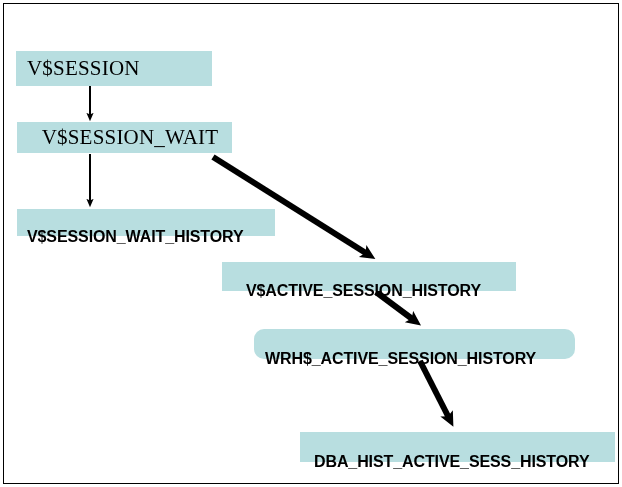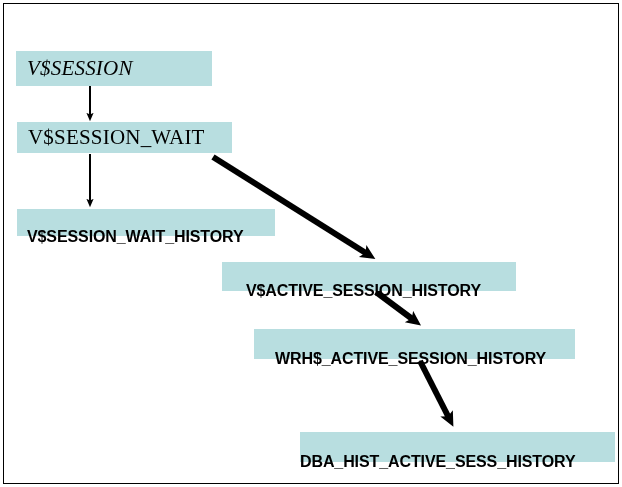--- a/index.html
+++ b/index.html
@@ -81,37 +81,37 @@
 
     <line x1="90" y1="154" x2="90" y2="203" stroke="#000000" stroke-width="2" marker-end="url(#ah-thin)"></line>
 
     <line x1="213" y1="157" x2="369" y2="255" stroke="#000000" stroke-width="6" marker-end="url(#ah-thick)"></line>
 
     <line x1="376" y1="292" x2="415" y2="321" stroke="#000000" stroke-width="6" marker-end="url(#ah-thick)"></line>
 
     <line x1="420" y1="361" x2="450" y2="420" stroke="#000000" stroke-width="6" marker-end="url(#ah-thick)"></line>
   </svg>
 
-  <div class="node serif" style="left:16px; top:51px; width:196px; height:35px; padding-left:11px;font-style:italic;">
+  <div class="node serif" style="left:16px; top:51px; width:196px; height:35px; padding-left:11px;">
     <span class="node-label">V$SESSION</span>
   </div>
 
-  <div class="node serif" style="left:17px; top:122px; width:215px; height:31px; padding-left:11px;">
+  <div class="node serif" style="left:17px; top:122px; width:215px; height:31px; padding-left:11px;justify-content:center;">
     <span class="node-label">V$SESSION_WAIT</span>
   </div>
 
   <div class="node sans" style="left:17px; top:209px; width:258px; height:27px; padding-left:10px;">
     <span class="node-label">V$SESSION_WAIT_HISTORY</span>
   </div>
 
   <div class="node sans" style="left:222px; top:262px; width:294px; height:29px; padding-left:24px;">
     <span class="node-label">V$ACTIVE_SESSION_HISTORY</span>
   </div>
 
-  <div class="node sans" style="left:254px; top:329px; width:321px; height:30px; padding-left:21px;">
+  <div class="node sans" style="left:254px; top:329px; width:321px; height:30px; padding-left:11px;border-radius:10px;">
     <span class="node-label">WRH$_ACTIVE_SESSION_HISTORY</span>
   </div>
 
-  <div class="node sans" style="left:300px; top:432px; width:315px; height:30px; padding-left:0;">
+  <div class="node sans" style="left:300px; top:432px; width:315px; height:30px; padding-left:14px;">
     <span class="node-label">DBA_HIST_ACTIVE_SESS_HISTORY</span>
   </div>
 
 </div>
 
 </body></html>

